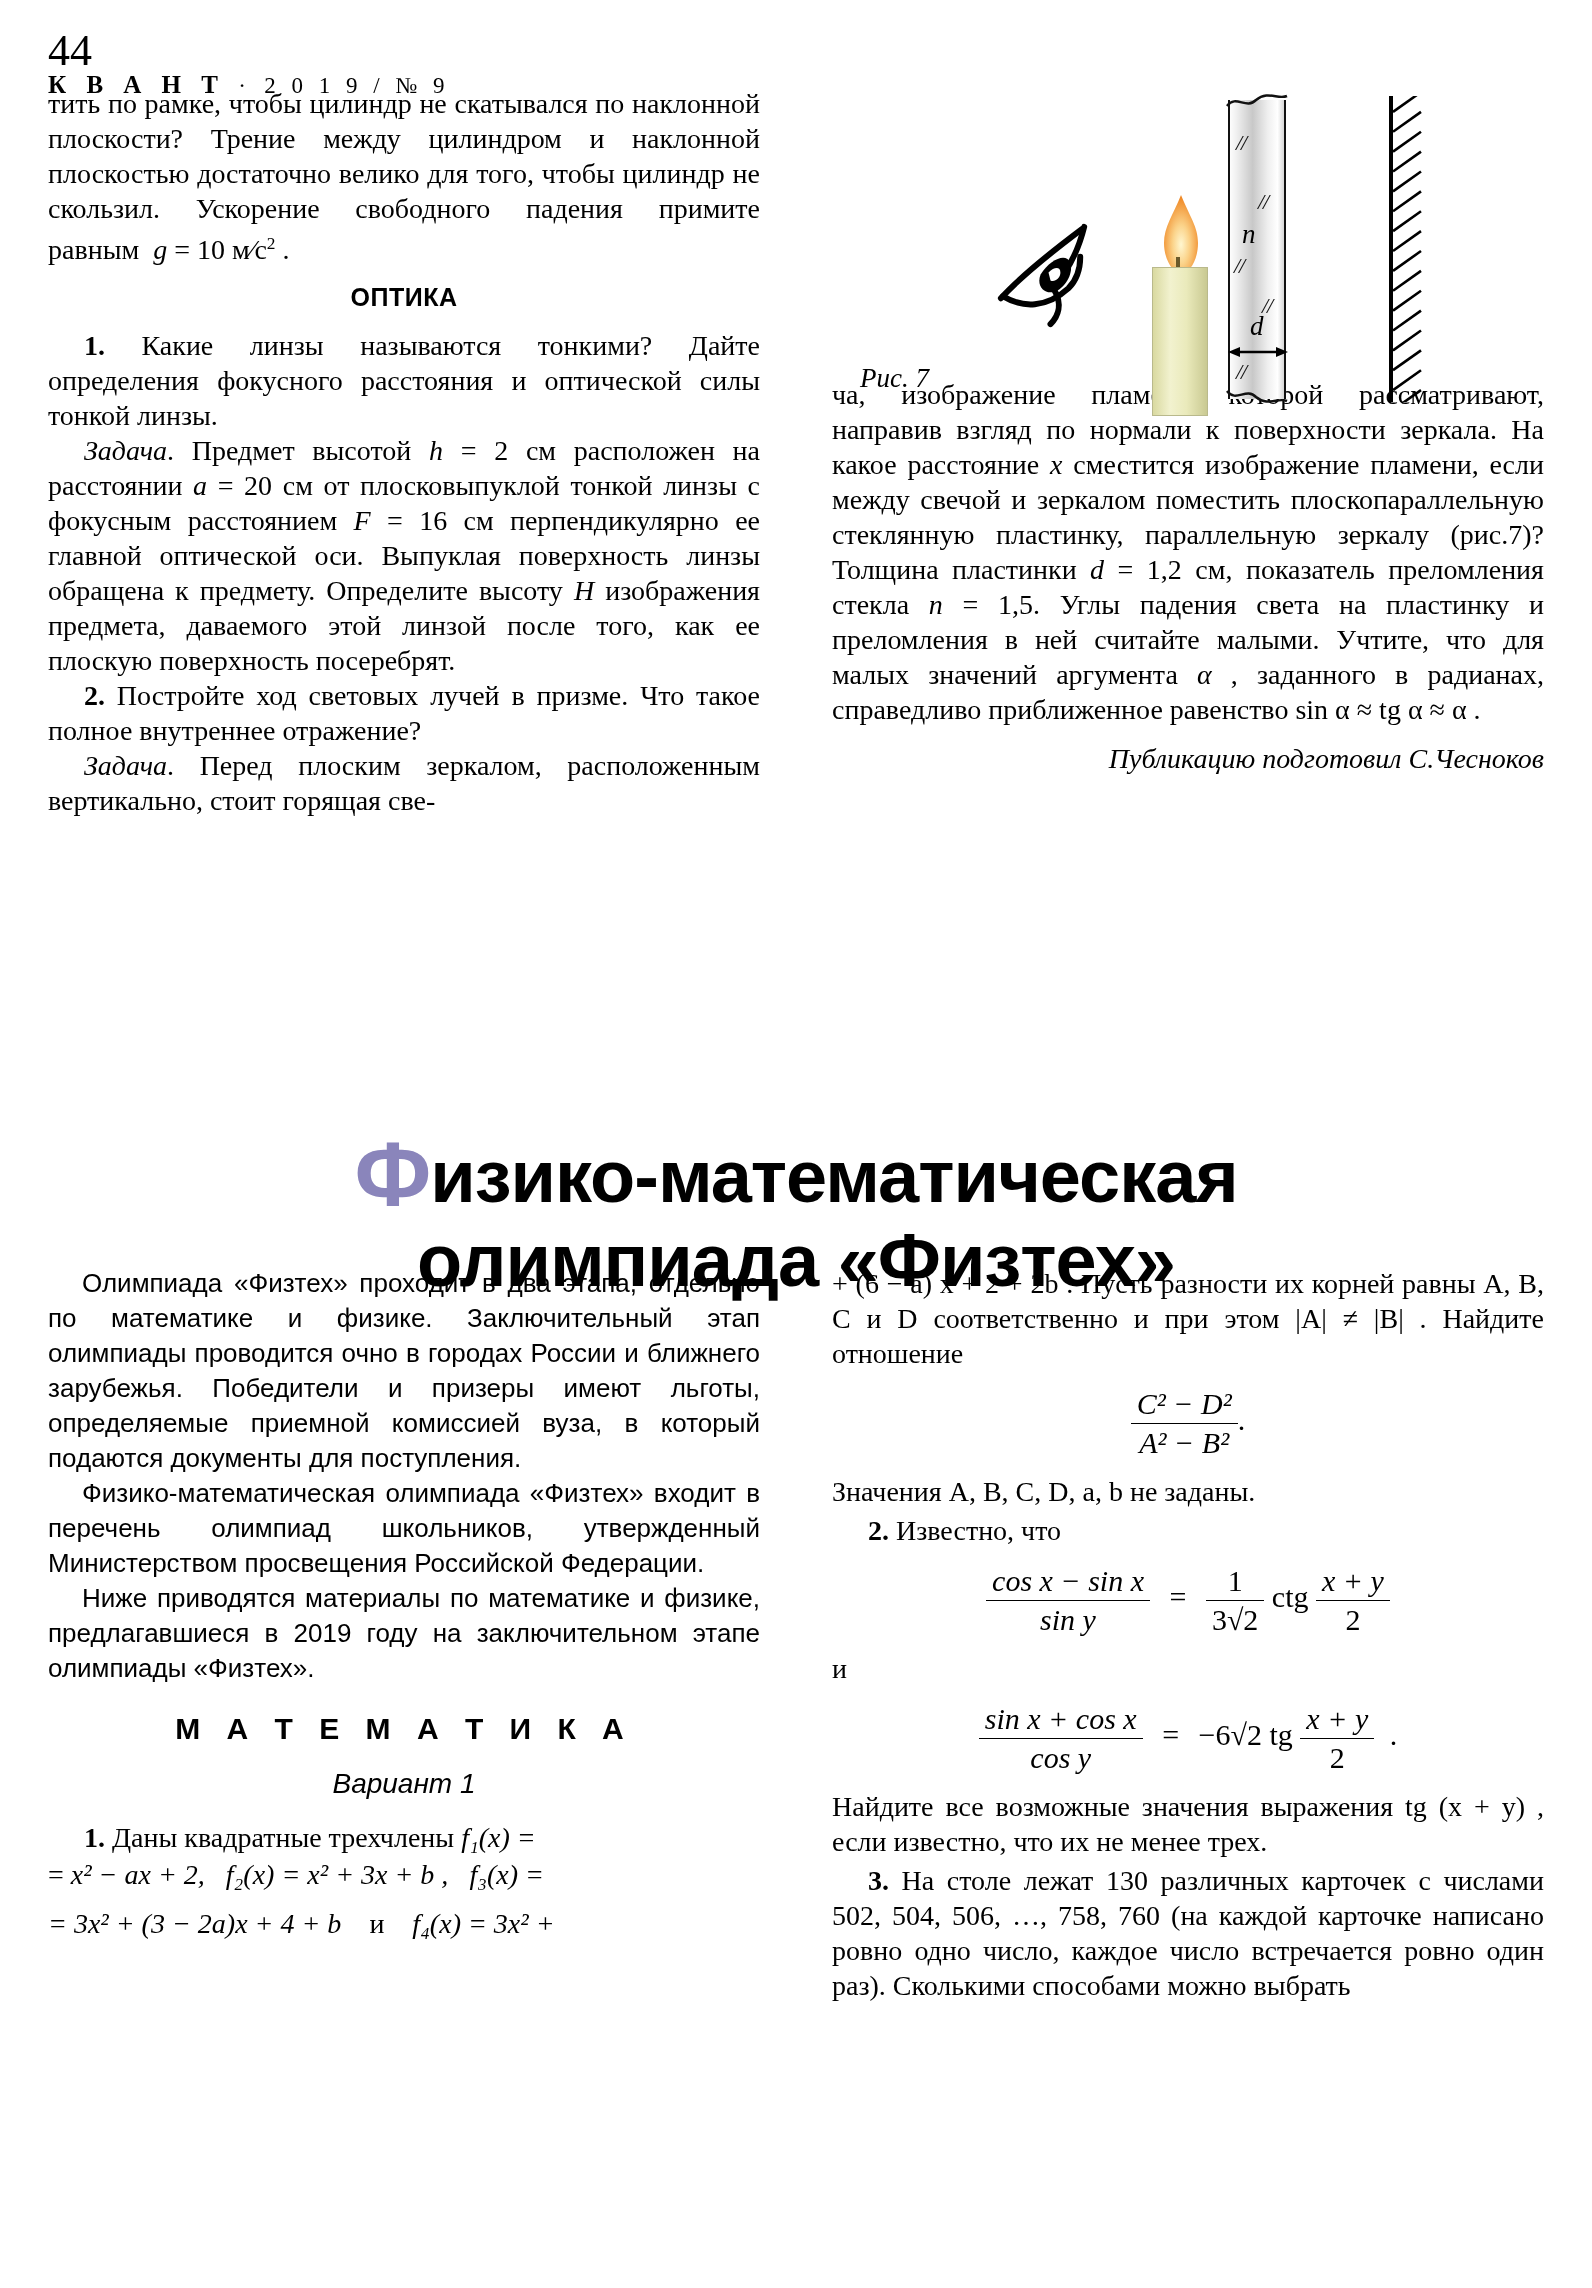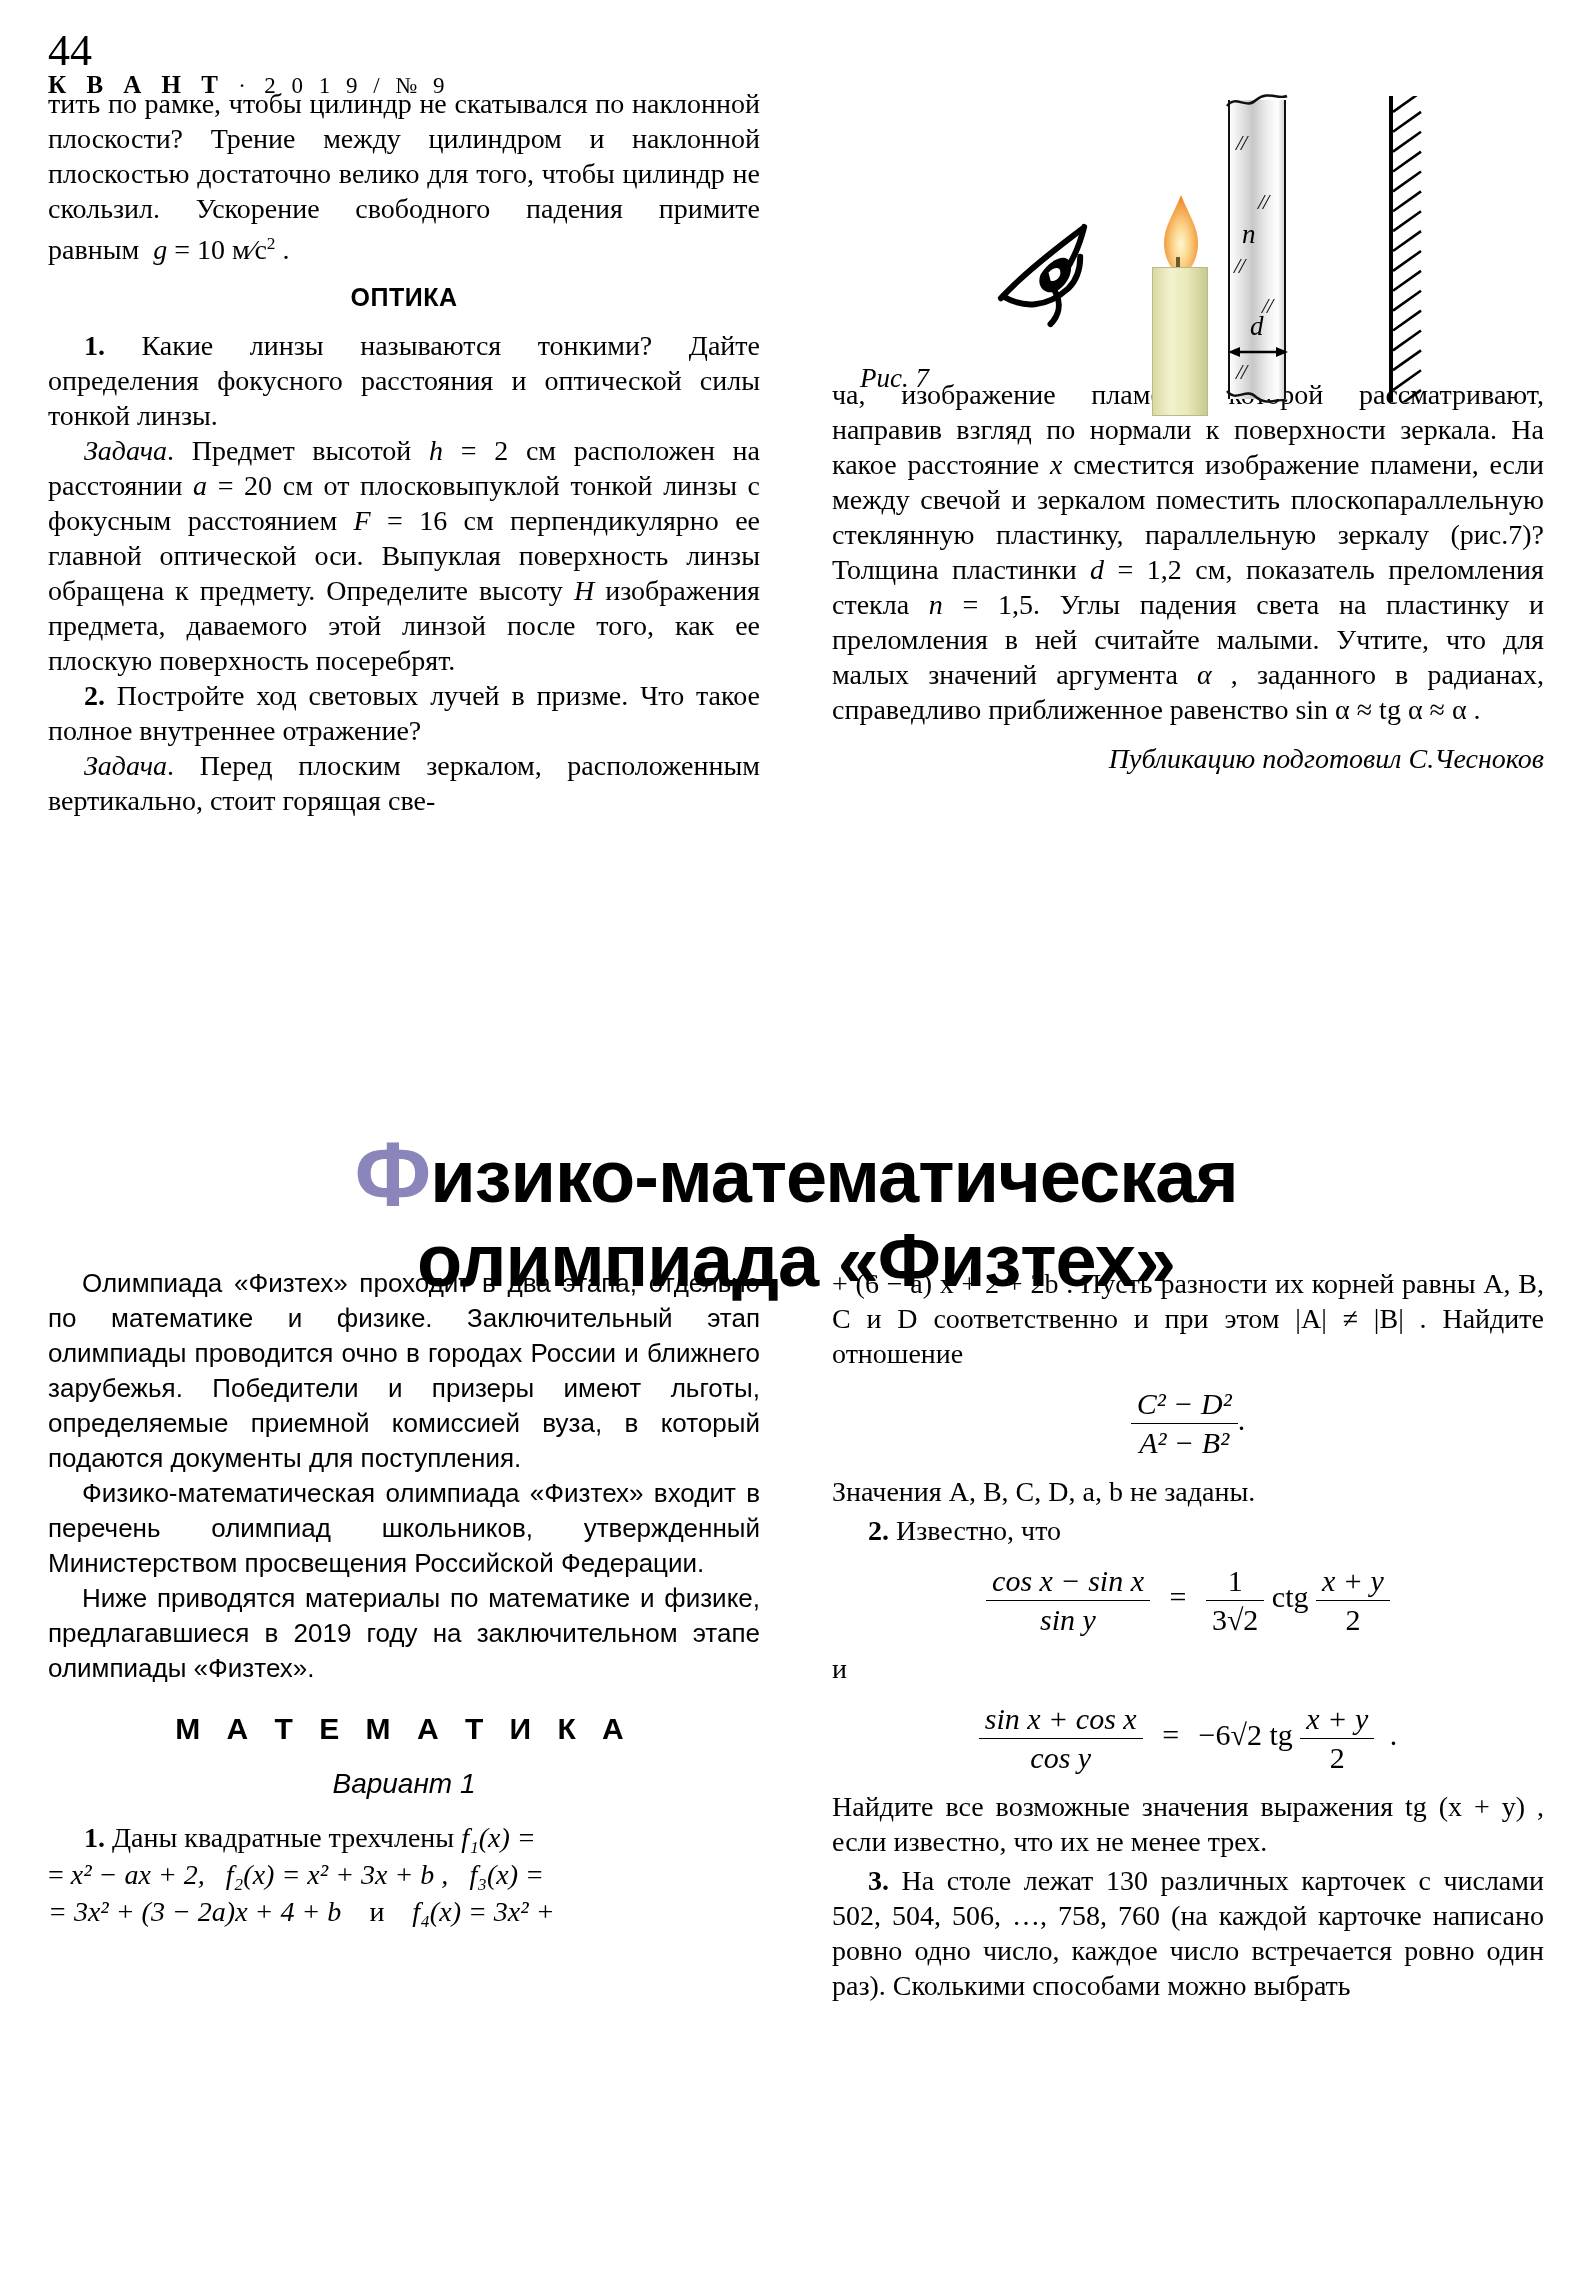--- a/index.html
+++ b/index.html
@@ -398,21 +398,21 @@
       <div class="mathhead">М А Т Е М А Т И К А</div>
       <div class="variant">Вариант 1</div>
 
       <p class="body ind" style="text-align:justify">
         <span class="num">1.</span>
         <span>Даны квадратные трехчлены </span><span class="mi">f₁(x) =</span>
       </p>
       <p class="body" style="margin-top:2px">
         <span>= </span><span class="mi">x² − ax + 2,</span>&nbsp;&nbsp;&nbsp;<span class="mi">f₂(x) = x² + 3x + b ,</span>&nbsp;&nbsp;&nbsp;<span class="mi">f₃(x) =</span>
       </p>
-      <p class="body" style="margin-top:2px">
+      <p class="body" style="margin-top:14px">
         <span class="mi">= 3x² + (3 − 2a)x + 4 + b</span>&nbsp;&nbsp;&nbsp;&nbsp;<span>и</span>&nbsp;&nbsp;&nbsp;&nbsp;<span class="mi">f₄(x) = 3x² +</span>
       </p>
     </div>
 
     <div class="lcol right">
       <p class="body">+ (6 − a) x + 2 + 2b . Пусть разности их корней равны A, B, C и D соответственно и при этом |A| ≠ |B| . Найдите отношение</p>
 
       <div class="displaymath">
         <span class="fracbox">
           <span class="nu mi">C² − D²</span>

